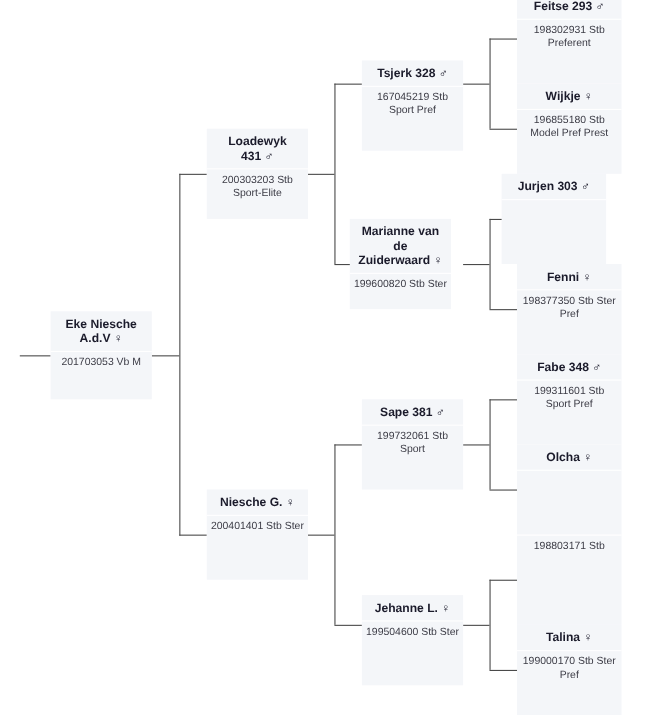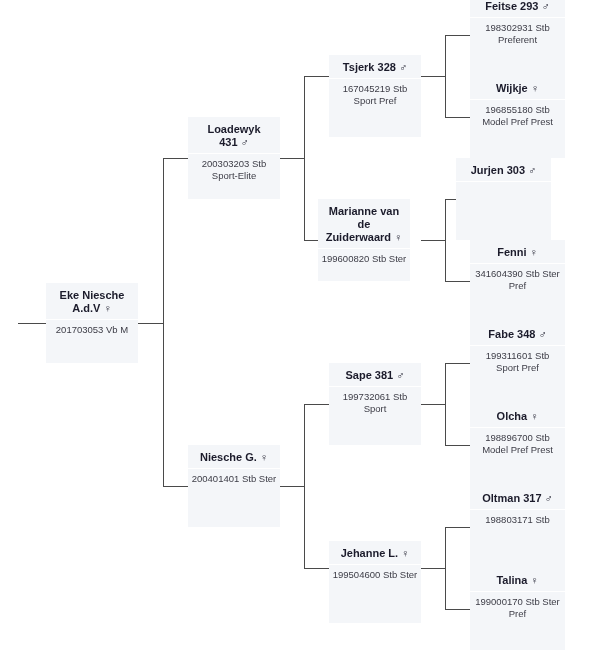--- a/index.html
+++ b/index.html
@@ -138,34 +138,32 @@
       <div class="divider"></div>
       <div class="reg">196855180 Stb Model Pref Prest</div>
     </div>
     <div class="node" style="left: 456px; top: 158px; width: 95px; height: 82px;">
       <div class="name">Jurjen 303<span class="sex">♂</span></div>
       <div class="divider"></div>
     </div>
     <div class="node" style="left: 470px; top: 240px; width: 95px; height: 82px;">
       <div class="name">Fenni<span class="sex">♀</span></div>
       <div class="divider"></div>
-      <div class="reg">341604390 Stb Ster Pref</div>
+      <div class="reg">198377350 Stb Ster Pref</div>
     </div>
     <div class="node" style="left: 470px; top: 322px; width: 95px; height: 82px;">
       <div class="name">Fabe 348<span class="sex">♂</span></div>
       <div class="divider"></div>
       <div class="reg">199311601 Stb Sport Pref</div>
     </div>
     <div class="node" style="left: 470px; top: 404px; width: 95px; height: 82px;">
       <div class="name">Olcha<span class="sex">♀</span></div>
       <div class="divider"></div>
-      <div class="reg">198896700 Stb Model Pref Prest</div>
     </div>
     <div class="node" style="left: 470px; top: 486px; width: 95px; height: 82px;">
-      <div class="name">Oltman 317<span class="sex">♂</span></div>
       <div class="divider"></div>
       <div class="reg">198803171 Stb</div>
     </div>
     <div class="node" style="left: 470px; top: 568px; width: 95px; height: 82px;">
       <div class="name">Talina<span class="sex">♀</span></div>
       <div class="divider"></div>
       <div class="reg">199000170 Stb Ster Pref</div>
     </div>
   </div>
 

